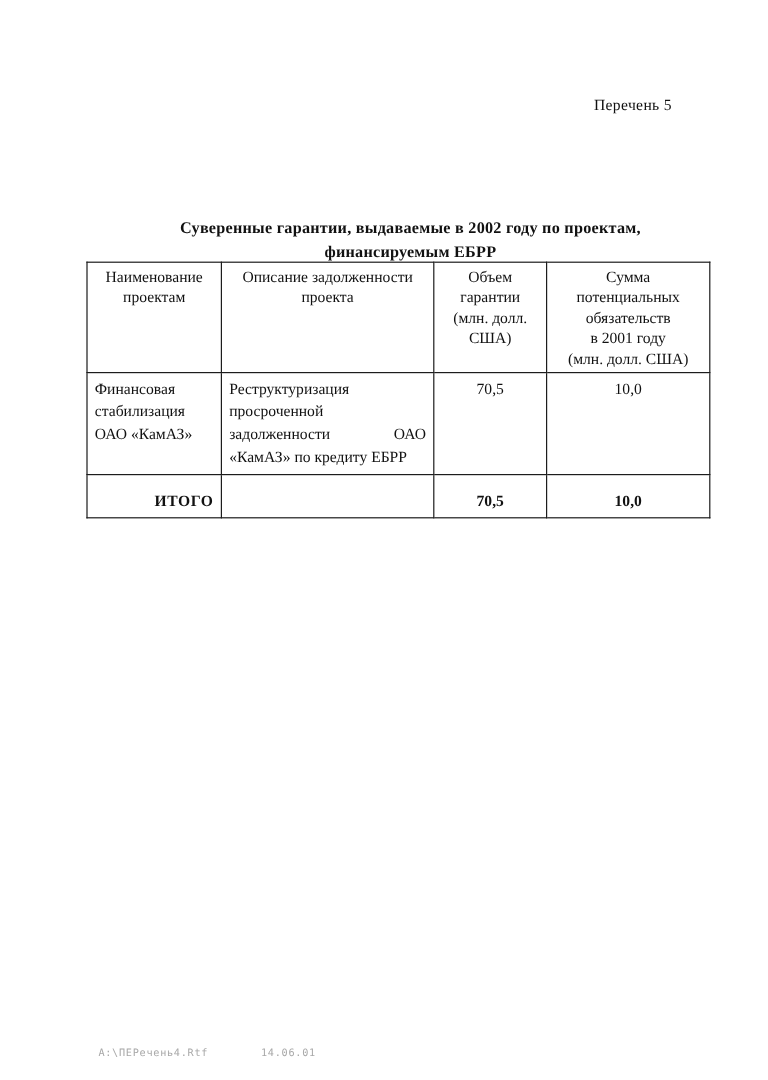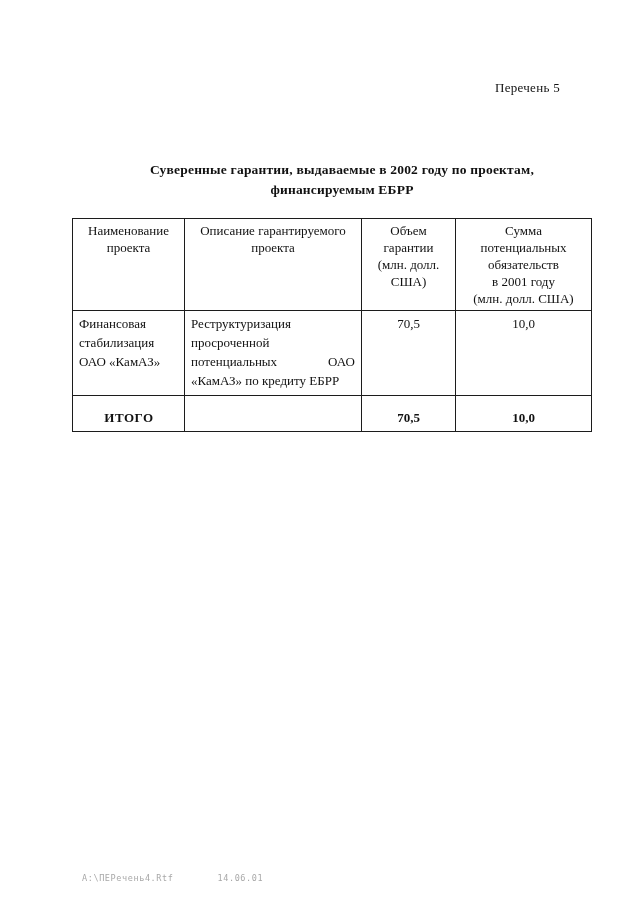--- a/index.html
+++ b/index.html
@@ -14,21 +14,21 @@
   }
   .page-label {
     position: absolute;
     top: 68px;
     right: 84px;
     font-size: 13px;
     letter-spacing: 0.3px;
   }
   .doc-title {
     position: absolute;
-    top: 148px;
+    top: 168px;
     left: 70px;
     width: 520px;
     text-align: center;
     font-weight: bold;
     font-size: 13.5px;
     line-height: 20px;
     white-space: pre-line;
     letter-spacing: 0.2px;
   }
   table.gtable {
@@ -60,21 +60,21 @@
     padding-left: 8px;
     padding-right: 8px;
   }
   td.cell-num { text-align: center; font-family: Liberation Serif, serif; }
   tr.total-row td {
     height: 36px;
     vertical-align: bottom;
     font-weight: bold;
     padding-bottom: 5px;
   }
-  tr.total-row td.total-label { text-align: center; padding-left: 7px; letter-spacing: 0.5px; }
+  tr.total-row td.total-label { text-align: right; padding-left: 7px; letter-spacing: 0.5px; }
   tr.total-row td.cell-num { text-align: center; }
   .footer {
     position: absolute;
     top: 861px;
     left: 66px;
     font-family: "DejaVu Sans Mono", monospace;
     font-size: 8.5px;
     color: #a8a8a8;
     letter-spacing: 0.6px;
     white-space: nowrap;
@@ -101,38 +101,38 @@
 <table class="gtable">
   <colgroup>
     <col style="width:112px">
     <col style="width:177px">
     <col style="width:94px">
     <col style="width:136px">
   </colgroup>
   <tbody>
     <tr>
       <th>Наименование
-проекта</th>
-      <th>Описание гарантируемого
+проектам</th>
+      <th>Описание задолженности
 проекта</th>
       <th>Объем
 гарантии
 (млн. долл.
 США)</th>
       <th>Сумма
 потенциальных
 обязательств
 в 2001 году
 (млн. долл. США)</th>
     </tr>
     <tr class="data-row">
       <td class="cell-name">Финансовая
 стабилизация
 ОАО «КамАЗ»</td>
-      <td class="cell-desc">Реструктуризация просроченной потенциальных ОАО «КамАЗ» по кредиту ЕБРР</td>
+      <td class="cell-desc">Реструктуризация просроченной задолженности ОАО «КамАЗ» по кредиту ЕБРР</td>
       <td class="cell-num">70,5</td>
       <td class="cell-num">10,0</td>
     </tr>
     <tr class="total-row">
       <td class="total-label">ИТОГО</td>
       <td></td>
       <td class="cell-num">70,5</td>
       <td class="cell-num">10,0</td>
     </tr>
   </tbody>

